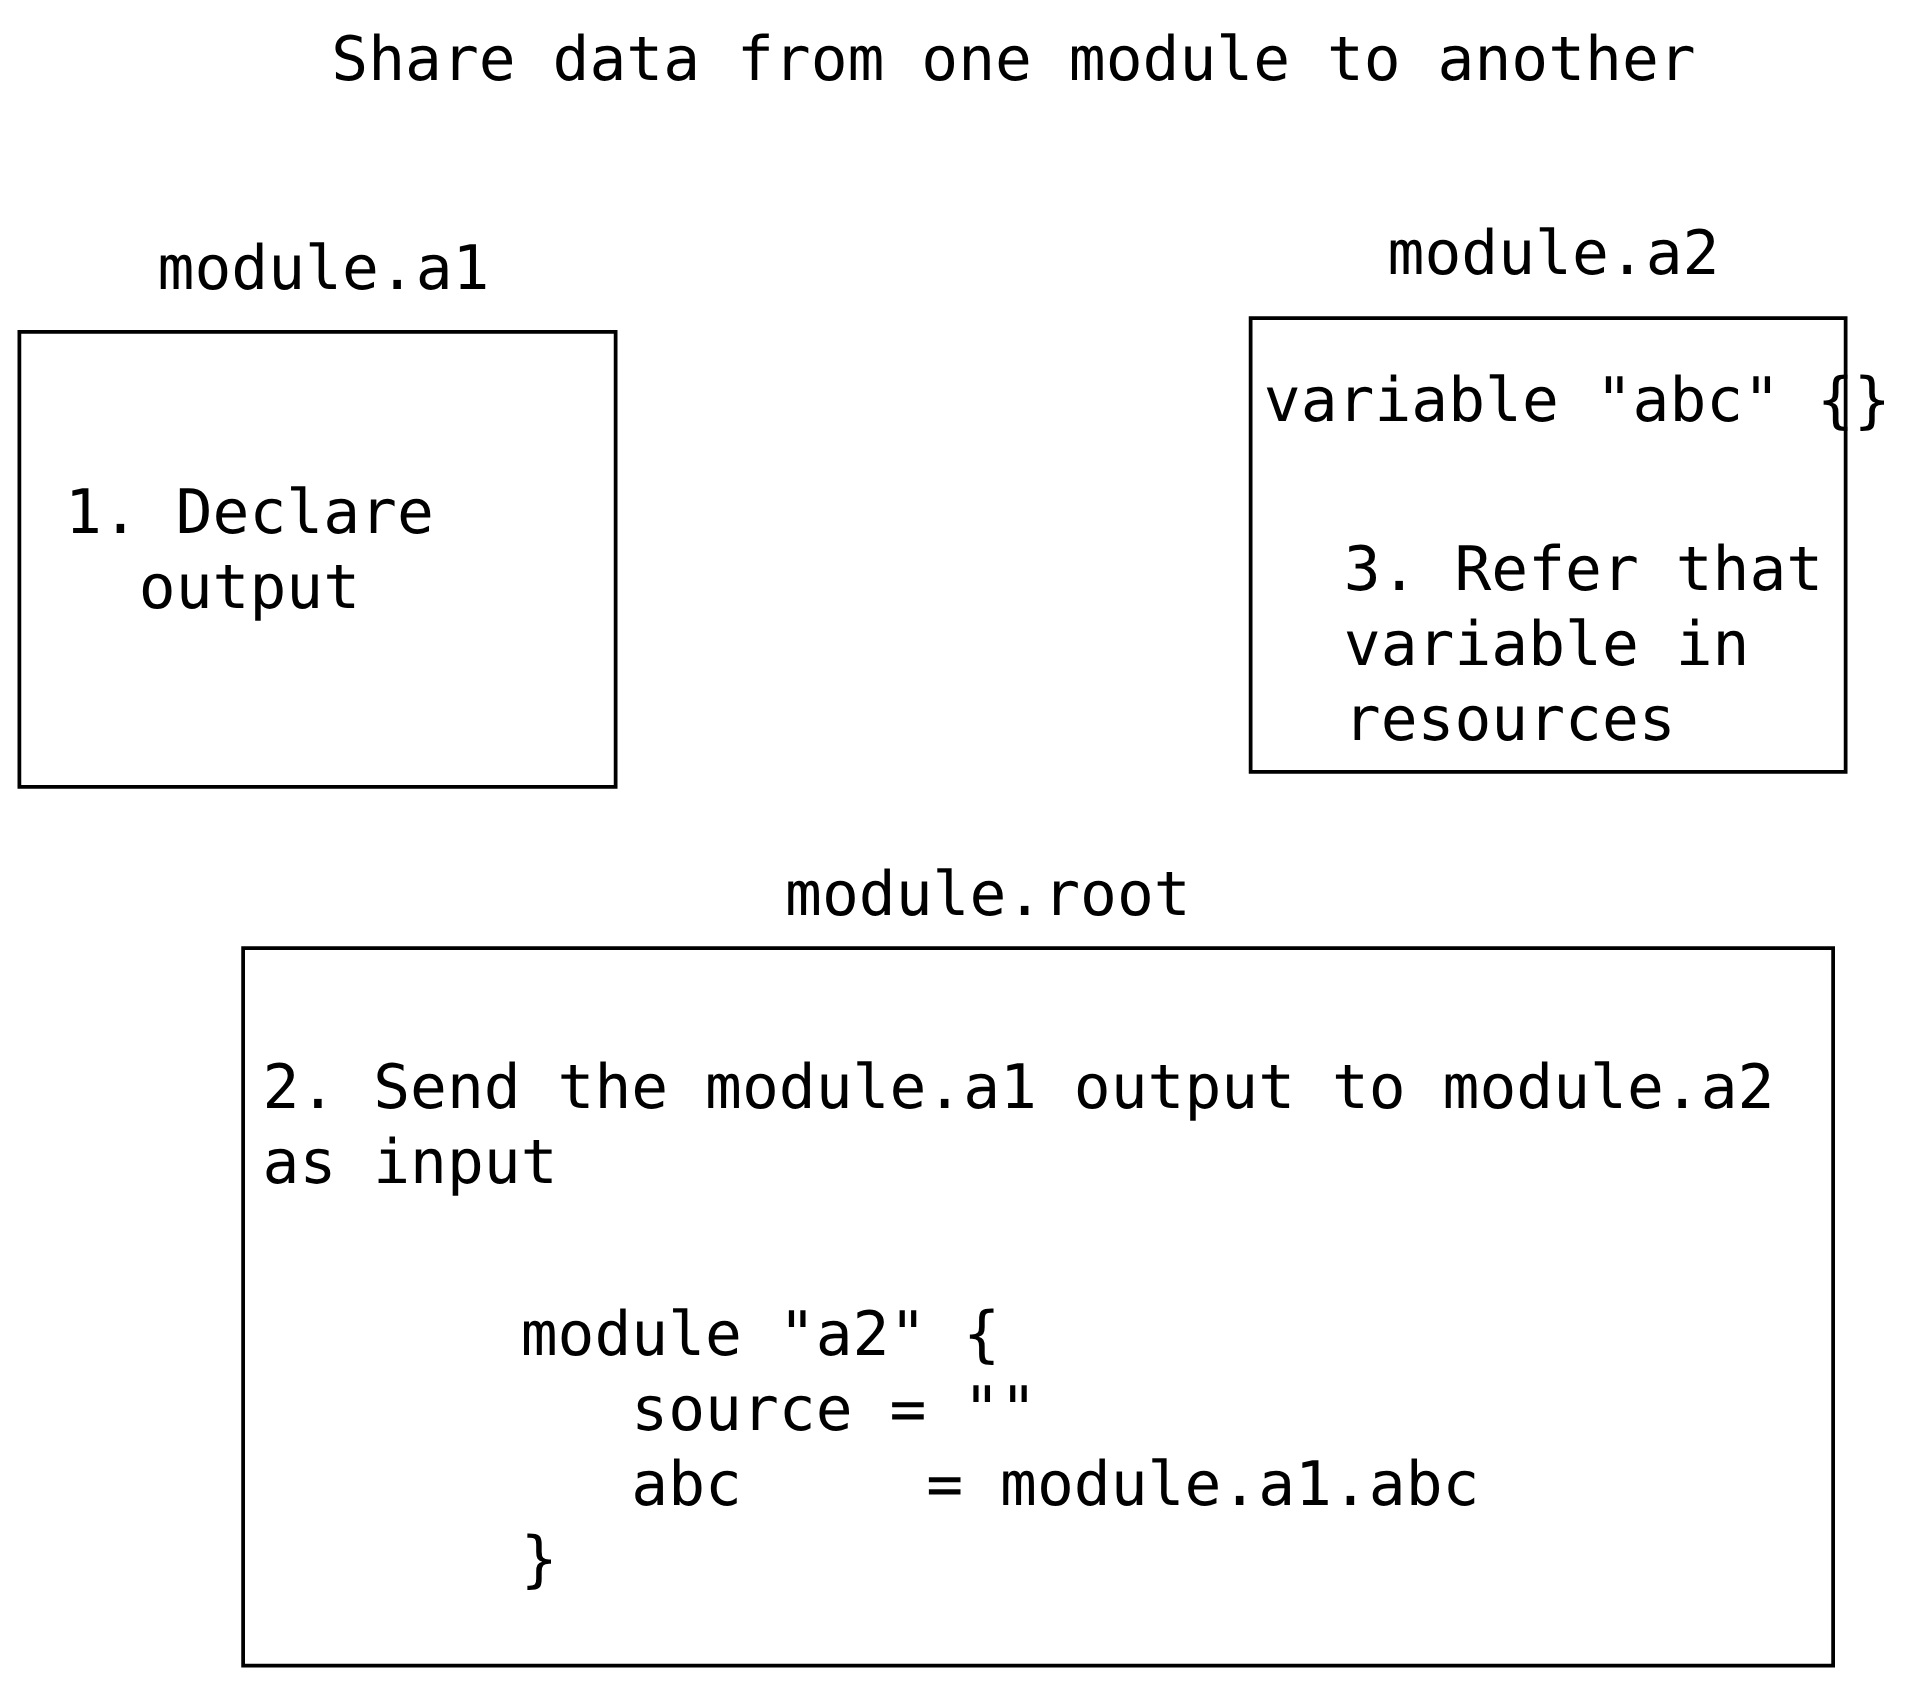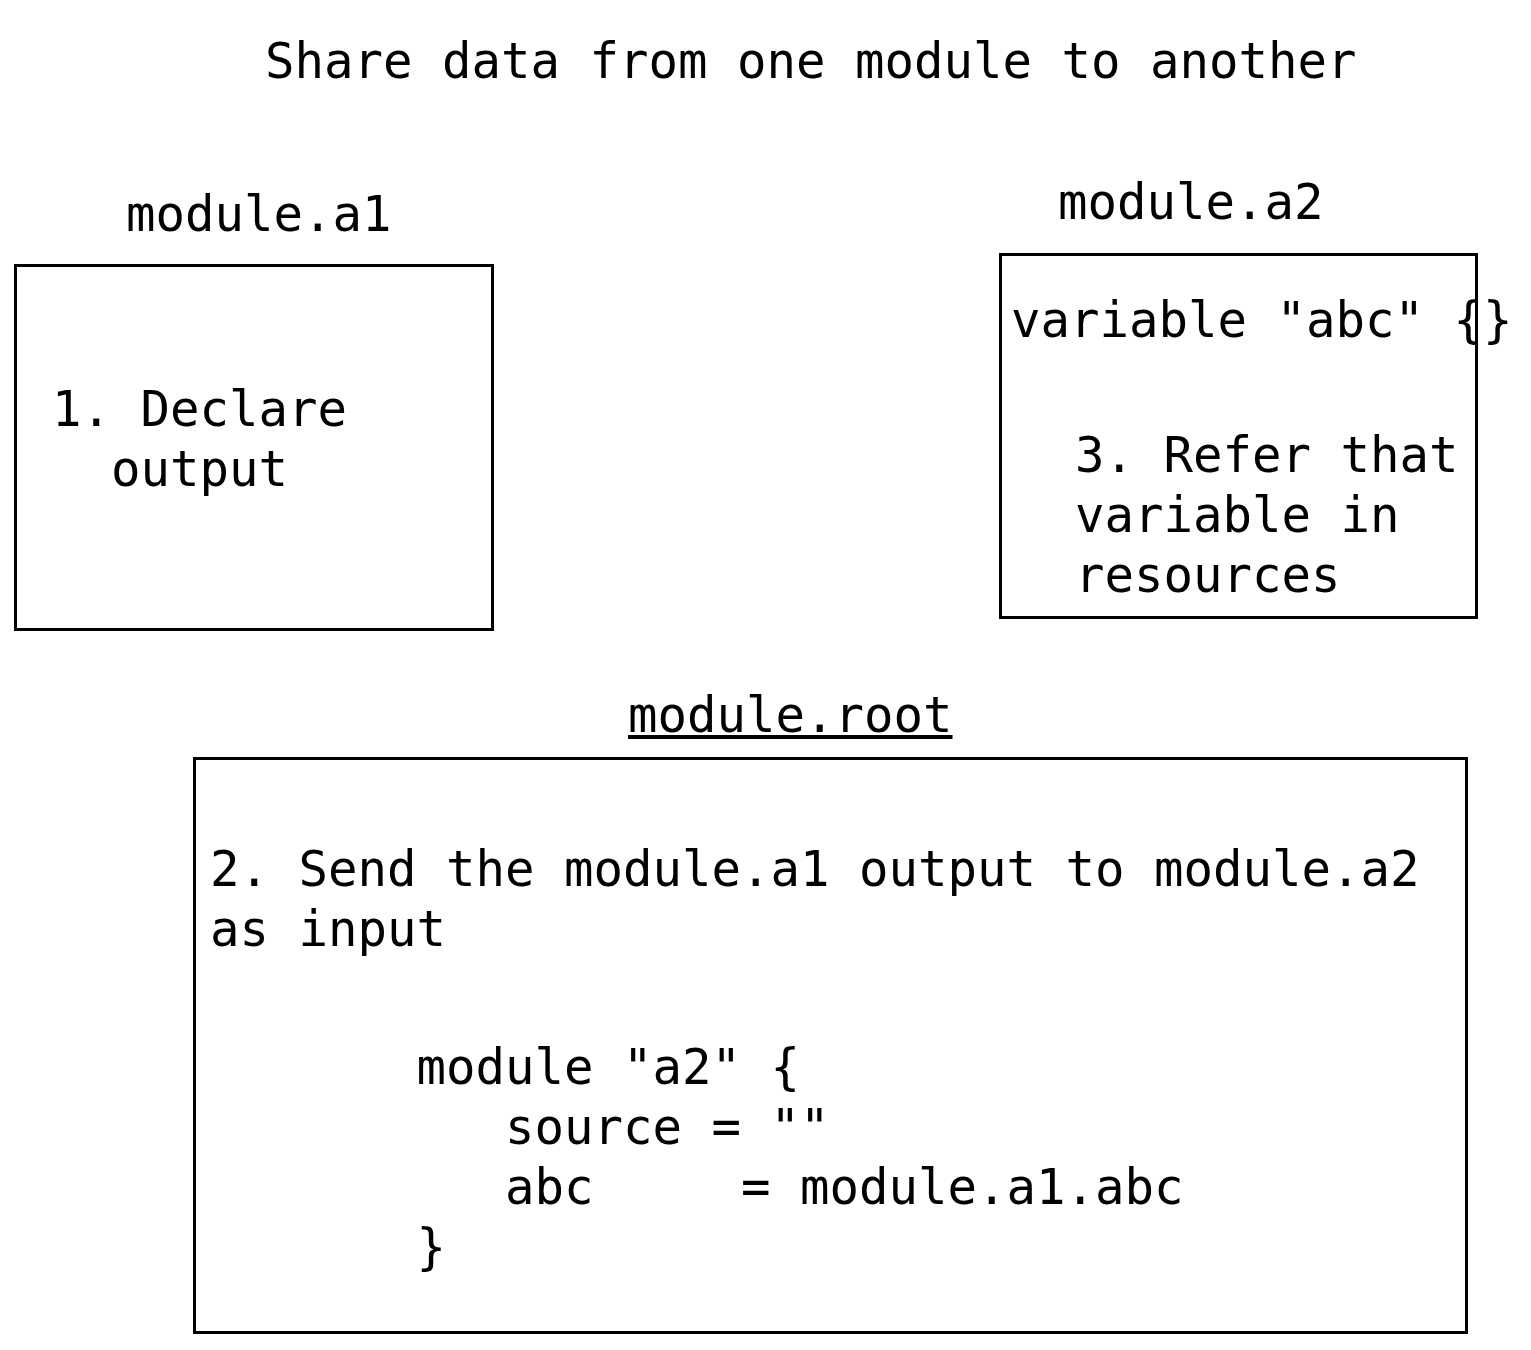--- a/index.html
+++ b/index.html
@@ -20,32 +20,32 @@
     line-height: 60px;
     color: #000000;
     white-space: pre;
   }
   .box {
     position: absolute;
     border: 3px solid #000000;
     background: transparent;
   }
   
-  .title    { left: 265px;  top: 32px;  }
+  .title    { left: 265px;  top: 18px;  }
   
   .a1-label { left: 126px;  top: 185px; }
   .box-a1   { left: 14px;   top: 264px; width: 480px;  height: 367px; }
   .a1-text  { left: 35px;   top: 113px; text-align: center; }
   
-  .a2-label { left: 1058px; top: 173px; }
+  .a2-label { left: 1110px; top: 173px; }
   .box-a2   { left: 999px;  top: 253px; width: 479px;  height: 366px; }
   .a2-decl  { left: 9px;    top: 35px;  }
   .a2-note  { left: 73px;   top: 170px; }
   
-  .root-label { left: 628px; top: 686px; text-decoration: underline; }
+  .root-label { left: 628px; top: 686px; }
   .box-root   { left: 176px; top: 757px; width: 1275px; height: 577px; margin-left: 17px; }
   .root-desc  { left: 14px;  top: 80px;  }
   .root-code  { left: 14px;  top: 278px; }
 </style>
 </head>
 <body>
 
 <div class="canvas">
 
   <div class="txt title">Share data from one module to another</div>

